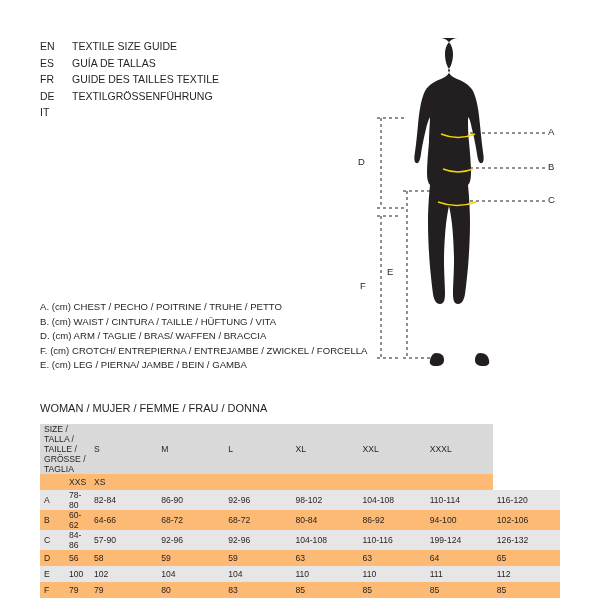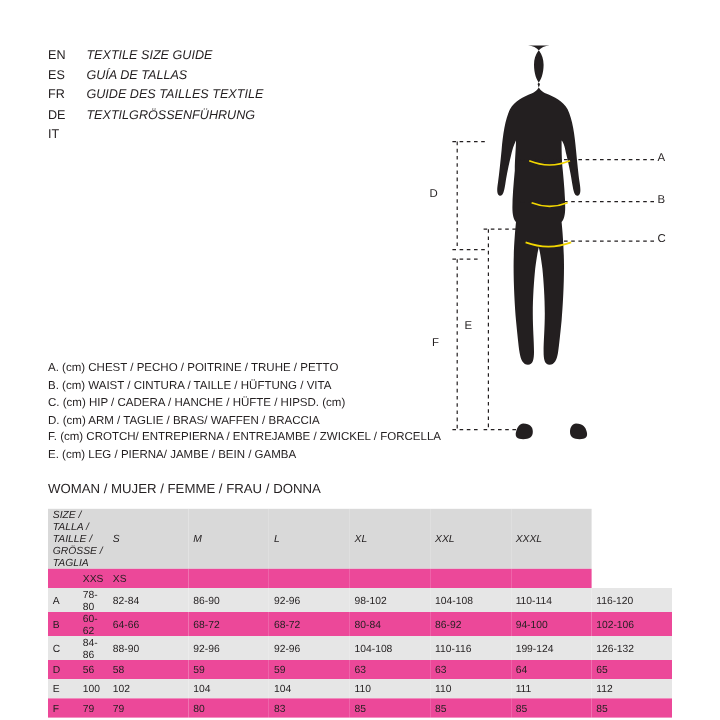--- a/index.html
+++ b/index.html
@@ -32,21 +32,20 @@
   .lang-row {
     display: flex;
   }
   .lang-code {
     width: 32px;
     flex: 0 0 32px;
     color: #231f20;
   }
   .lang-text {
     color: #231f20;
-    font-style: italic;
   }
 
   
   .legend {
     position: absolute;
     left: 40px;
     top: 300px;
     font-size: 9.6px;
     line-height: 14.6px;
   }
@@ -80,23 +79,22 @@
     height: 16px;
     vertical-align: middle;
     font-weight: normal;
     text-align: left;
   }
   .hdr-row td {
     background: #d9d9d9;
     font-size: 8.6px;
     padding-left: 4px;
     height: 17px;
-    font-style: italic;
-  }
-  .row-light td { background: #ec4899; margin-top: 40px; }
+  }
+  .row-light td { background: #fdba74; margin-top: 40px; }
   .row-dark td { background: #e6e6e6; }
   .col-label {
     width: 46px;
     padding-left: 4px !important;
   }
   .size-cell {
     padding-left: 4px !important;
   }
   .hdr-label {
     padding-left: 4px !important;
@@ -141,21 +139,20 @@
       <span class="lang-text">TEXTILGRÖSSENFÜHRUNG</span>
     </div>
     <div class="lang-row">
       <span class="lang-code">IT</span>
     </div>
   </div>
 
   <div class="legend">
     <div>A. (cm) CHEST / PECHO / POITRINE / TRUHE / PETTO</div>
     <div>B. (cm) WAIST / CINTURA / TAILLE / HÜFTUNG / VITA</div>
-    <div>C. (cm) HIP / CADERA / HANCHE / HÜFTE / HIPSD. (cm)</div>
     <div>D. (cm) ARM / TAGLIE / BRAS/ WAFFEN / BRACCIA</div>
     <div>F. (cm) CROTCH/ ENTREPIERNA / ENTREJAMBE / ZWICKEL / FORCELLA</div>
     <div>E. (cm) LEG / PIERNA/ JAMBE / BEIN / GAMBA</div>
   </div>
 
   <div class="woman-label">WOMAN / MUJER / FEMME / FRAU / DONNA</div>
 
   <div class="figure-area">
     <svg width="230" height="380" viewBox="0 0 230 380">
 
@@ -279,21 +276,21 @@
         <td class="size-cell">68-72</td>
         <td class="size-cell">68-72</td>
         <td class="size-cell">80-84</td>
         <td class="size-cell">86-92</td>
         <td class="size-cell">94-100</td>
         <td class="size-cell">102-106</td>
       </tr>
       <tr class="row-dark">
         <td class="col-label">C</td>
         <td class="size-cell">84-86</td>
-        <td class="size-cell">88-90</td>
+        <td class="size-cell">57-90</td>
         <td class="size-cell">92-96</td>
         <td class="size-cell">92-96</td>
         <td class="size-cell">104-108</td>
         <td class="size-cell">110-116</td>
         <td class="size-cell">199-124</td>
         <td class="size-cell">126-132</td>
       </tr>
       <tr class="row-light">
         <td class="col-label">D</td>
         <td class="size-cell">56</td>

